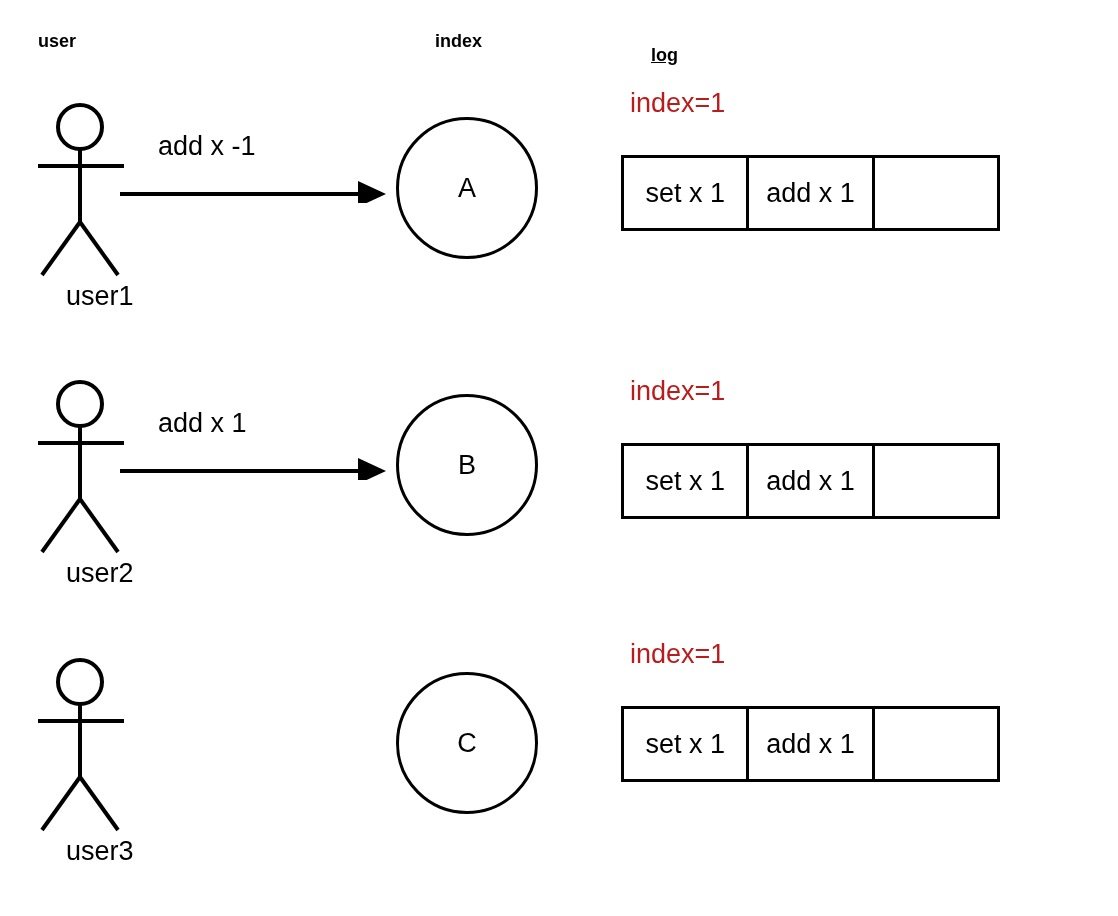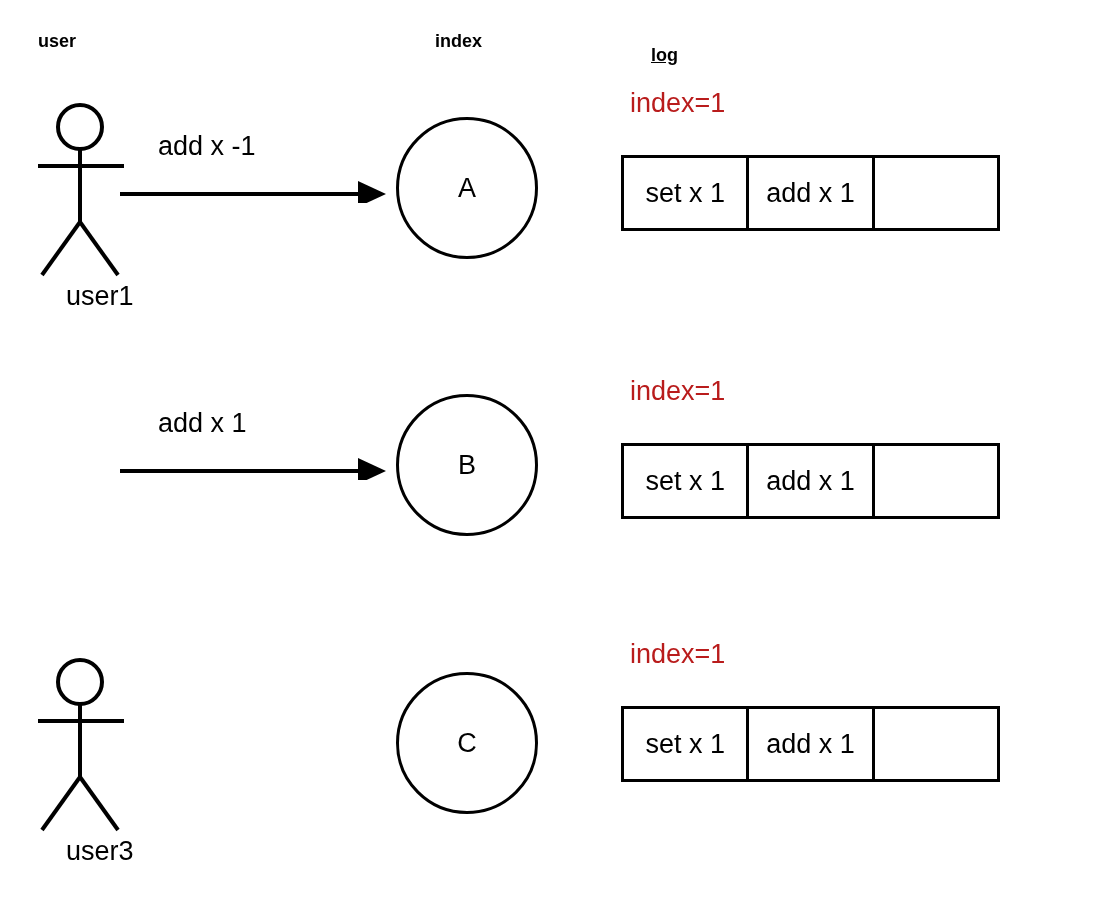--- a/index.html
+++ b/index.html
@@ -154,20 +154,30 @@
 
   <div class="log-block" style="left:621px; top:90px;">
     <div class="log-index">index=1</div>
     <div class="log-table">
       <div class="log-cell">set x 1</div>
       <div class="log-cell">add x 1</div>
       <div class="log-cell"></div>
     </div>
   </div>
 
+  <div class="actor" style="left:30px; top:377px;">
+    <svg width="130" height="200" viewBox="0 0 130 200">
+      <circle cx="50" cy="27" r="22" fill="none" stroke="#000" stroke-width="4"></circle>
+      <line x1="50" y1="49" x2="50" y2="122" stroke="#000" stroke-width="4"></line>
+      <line x1="8" y1="66" x2="94" y2="66" stroke="#000" stroke-width="4"></line>
+      <line x1="50" y1="122" x2="12" y2="175" stroke="#000" stroke-width="4"></line>
+      <line x1="50" y1="122" x2="88" y2="175" stroke="#000" stroke-width="4"></line>
+    </svg>
+    <div class="actor-name">user2</div>
+  </div>
 
   <div class="arrow-group" style="left:120px; top:410px;">
     <div class="arrow-label">add x 1</div>
     <svg class="arrow-svg" width="270" height="34" viewBox="0 0 270 34">
       <line x1="0" y1="25" x2="240" y2="25" stroke="#000" stroke-width="4"></line>
       <polygon points="238,12 266,25 238,38" fill="#000"></polygon>
     </svg>
   </div>
 
   <div class="node-circle" style="left:396px; top:394px;">

